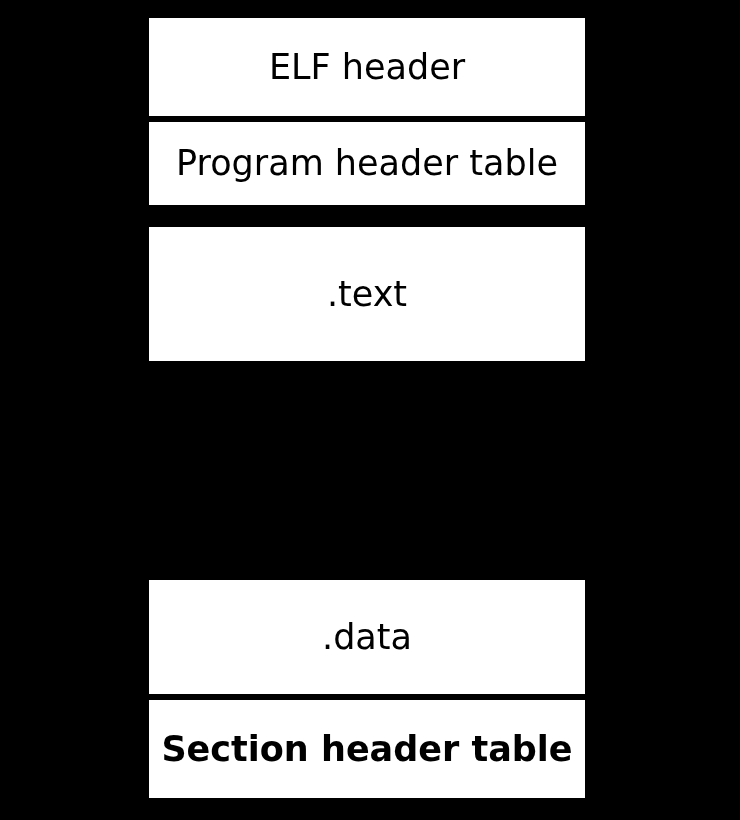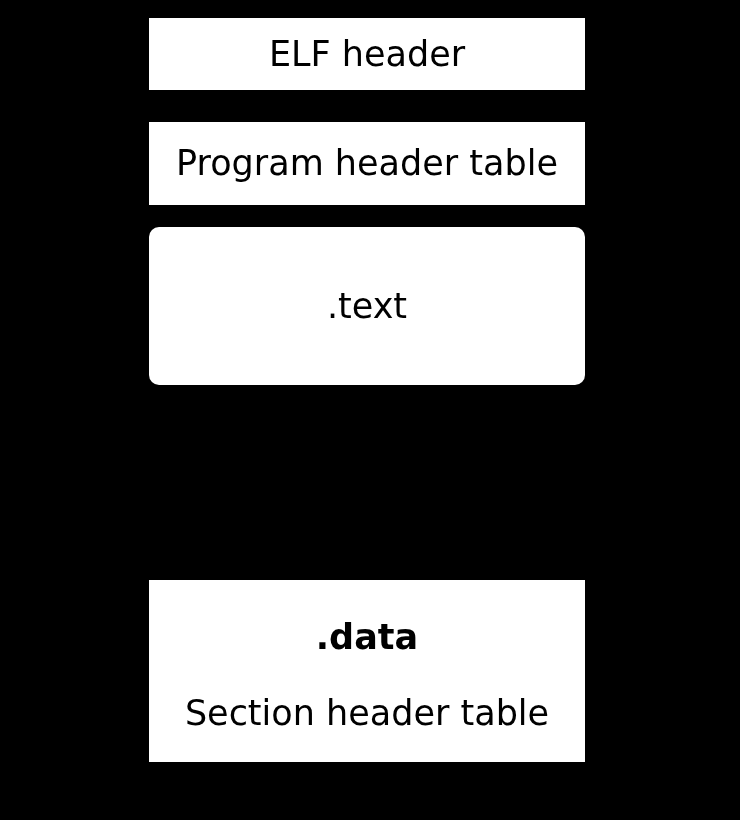--- a/index.html
+++ b/index.html
@@ -39,26 +39,26 @@
 
   .elf-box .elf-label {
     display: block;
     text-align: center;
     color: #000000;
     font-size: 35px;
     line-height: 1;
   }
 
   
-  #box-elf-header          { top: 18px;  height: 72px;  }
+  #box-elf-header          { top: 18px;  height: 98px;  }
   #box-program-header-table{ top: 122px; height: 83px;  }
-  #box-text                { top: 227px; height: 158px; border-radius: 10px; }
+  #box-text                { top: 227px; height: 134px; }
   #box-rodata              { top: 391px; height: 127px; }
-  #box-data                { top: 580px; height: 114px; font-weight: bold; }
-  #box-section-header-table{ top: 664px; height: 98px;  }
+  #box-data                { top: 580px; height: 114px; }
+  #box-section-header-table{ top: 700px; height: 98px; font-weight: bold;  }
 </style>
 </head>
 <body>
 
 <div id="diagram">
 
   <div class="elf-box" id="box-elf-header">
     <span class="elf-label">ELF header</span>
   </div>
 

